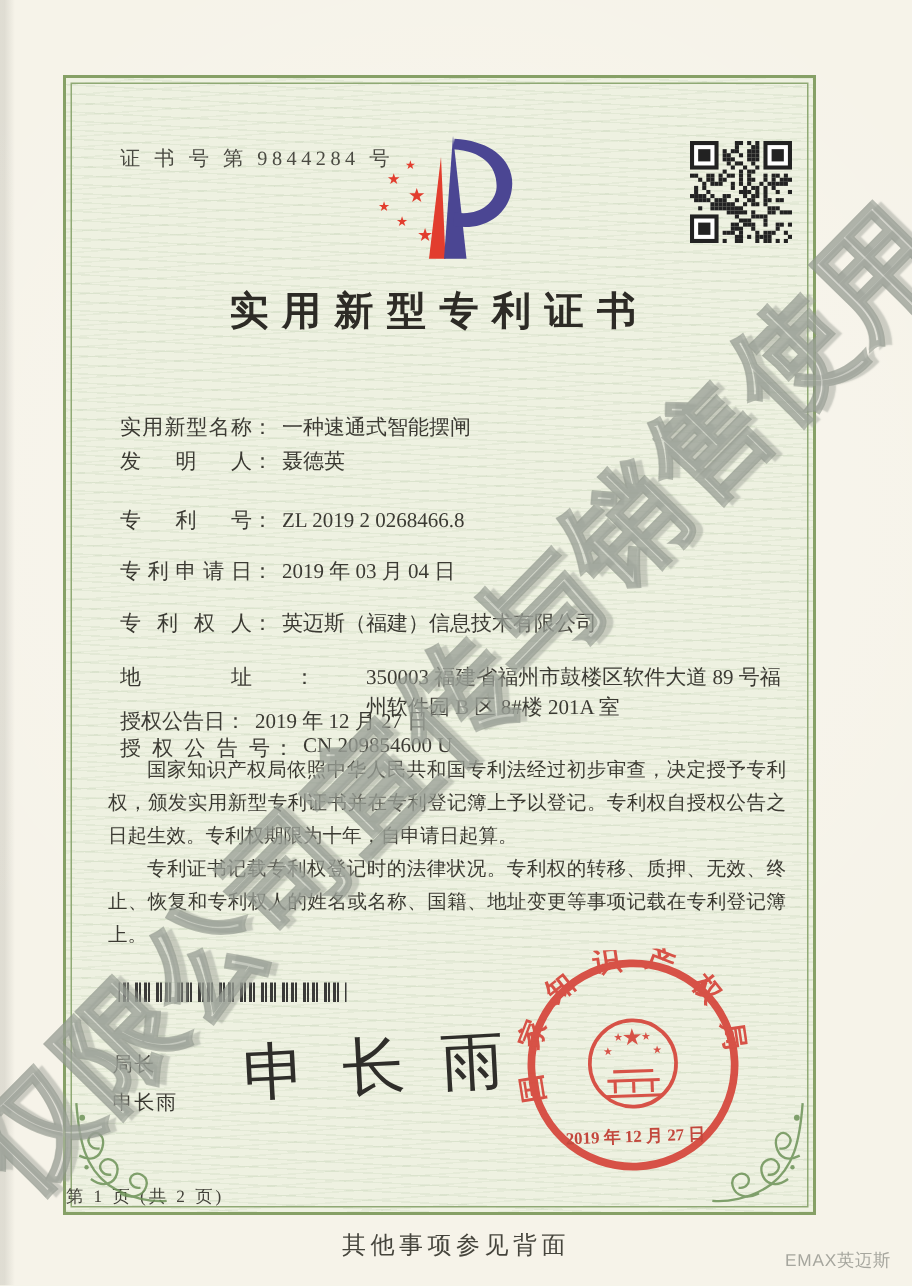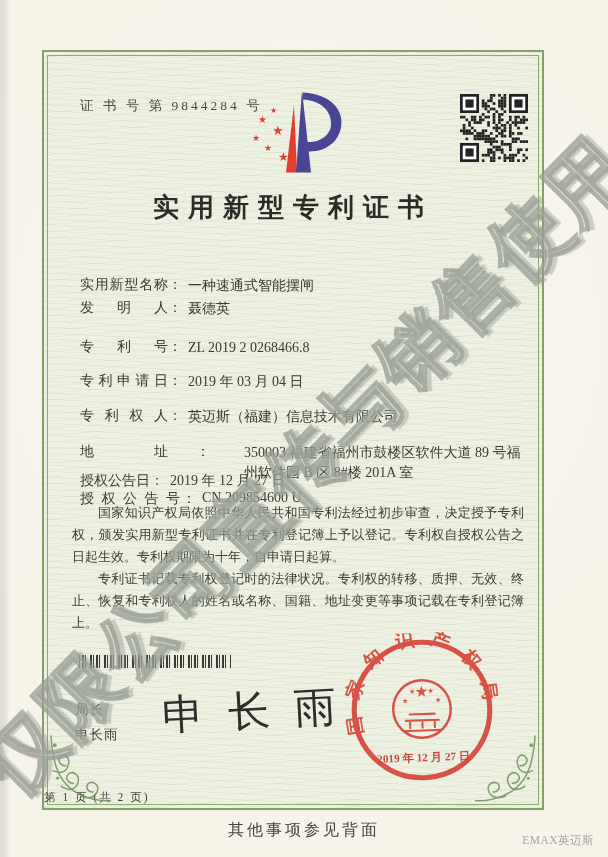--- a/index.html
+++ b/index.html
@@ -69,21 +69,21 @@
     font-family:"DejaVu Sans",sans-serif;
     font-size:42px;color:#2f2e2a;letter-spacing:24px;
     transform:rotate(-3deg);font-weight:500;white-space:nowrap;
   }
   .seal{position:absolute;left:301px;top:581px;width:154px;height:154px;transform:rotate(-2deg);opacity:.92;}
   .page-info{position:absolute;left:0;top:738px;width:100%;text-align:left;font-size:11.5px;letter-spacing:2px;color:#43423a;}
   .flourish{position:absolute;width:68px;height:74px;bottom:3px;}
   .flourish.left{left:3px;}
   .flourish.right{right:3px;transform:scaleX(-1);}
   .backside-note{position:absolute;left:0;top:820px;width:100%;text-align:center;font-size:16px;letter-spacing:3px;color:#45443c;}
-  .brand{position:absolute;right:14px;top:833px;font-size:11.5px;color:#a6a69e;font-family:Liberation Serif, serif;letter-spacing:.5px;}
+  .brand{position:absolute;right:14px;top:833px;font-size:11.5px;color:#a6a69e;font-family:Liberation Sans, sans-serif;letter-spacing:.5px;}
   .watermark{
     position:absolute;left:-132px;top:420px;width:864px;text-align:center;
     transform:rotate(-45.5deg);z-index:40;pointer-events:none;
     font-size:78px;font-weight:bold;letter-spacing:2px;white-space:nowrap;
     color:rgba(255,255,255,.18);
     -webkit-text-stroke:2px rgba(141,148,139,.60);
     text-shadow:4px 4px 1px rgba(150,156,147,.45), -1px -1px 0 rgba(150,156,147,.30);
     font-family:"DejaVu Sans",sans-serif;
   }
 </style>

